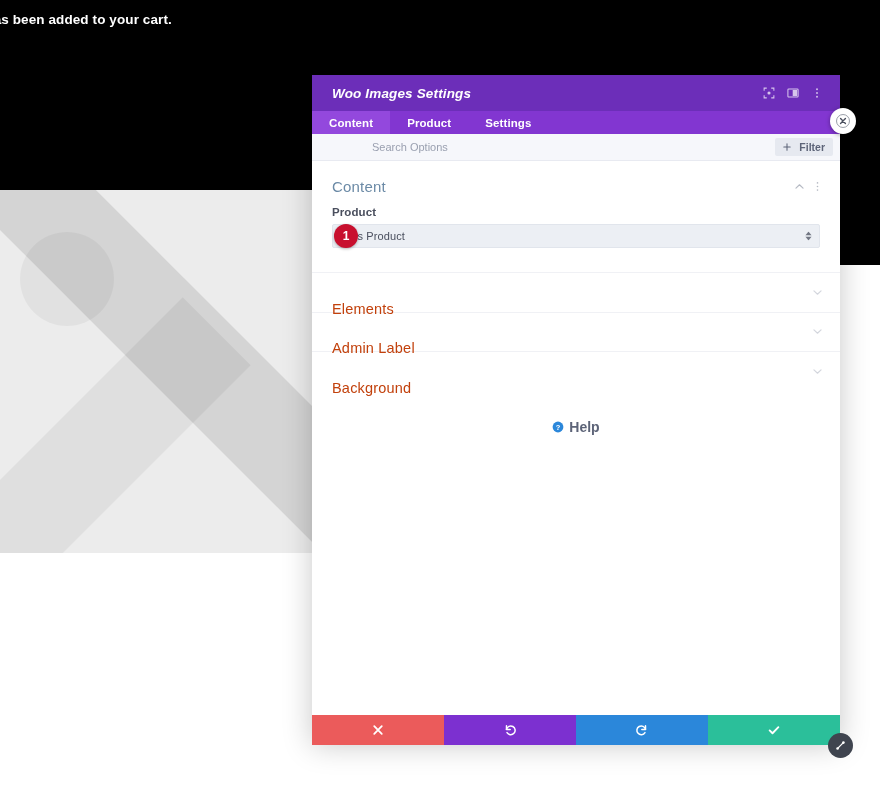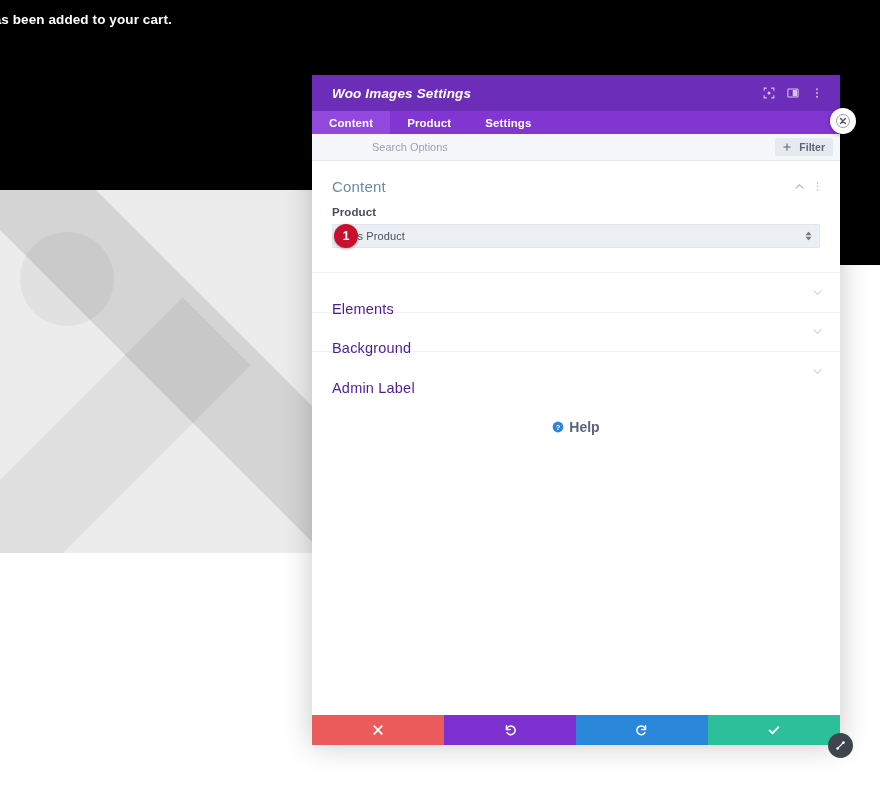--- a/index.html
+++ b/index.html
@@ -257,21 +257,21 @@
   .section-row {
     height: 38.5px;
     border-top: 1px solid #f0f1f5;
     display: flex;
     align-items: center;
     padding: 0 14px 0 20px;
     cursor: pointer;
   }
   .section-row-title {
     flex: 1;
-    color: #4c1d95;
+    color: #c2410c;
     font-size: 14.5px;
     font-weight: 400;
     letter-spacing: .2px;
     margin-top: 33px;
   }
   .section-row:last-of-type { border-bottom: 1px solid #f0f1f5; }
 
   #help-row {
     display: flex;
     align-items: center;
@@ -439,30 +439,30 @@
       <div class="section-row-title">Elements</div>
       <div class="sec-ctrl">
         <svg width="11" height="11" viewBox="0 0 14 14">
           <path d="M2.5 5L7 9.2 11.5 5" fill="none" stroke="#b0b5c2" stroke-width="1.5" stroke-linecap="round" stroke-linejoin="round"></path>
         </svg>
       </div>
     </div>
 
 
     <div class="section-row">
-      <div class="section-row-title">Background</div>
+      <div class="section-row-title">Admin Label</div>
       <div class="sec-ctrl">
         <svg width="11" height="11" viewBox="0 0 14 14">
           <path d="M2.5 5L7 9.2 11.5 5" fill="none" stroke="#b0b5c2" stroke-width="1.5" stroke-linecap="round" stroke-linejoin="round"></path>
         </svg>
       </div>
     </div>
 
     <div class="section-row">
-      <div class="section-row-title">Admin Label</div>
+      <div class="section-row-title">Background</div>
       <div class="sec-ctrl">
         <svg width="11" height="11" viewBox="0 0 14 14">
           <path d="M2.5 5L7 9.2 11.5 5" fill="none" stroke="#b0b5c2" stroke-width="1.5" stroke-linecap="round" stroke-linejoin="round"></path>
         </svg>
       </div>
     </div>
 
     <div id="help-row">
       <svg width="12" height="12" viewBox="0 0 16 16">
         <circle cx="8" cy="8" r="7.2" fill="#2b87da"></circle>

